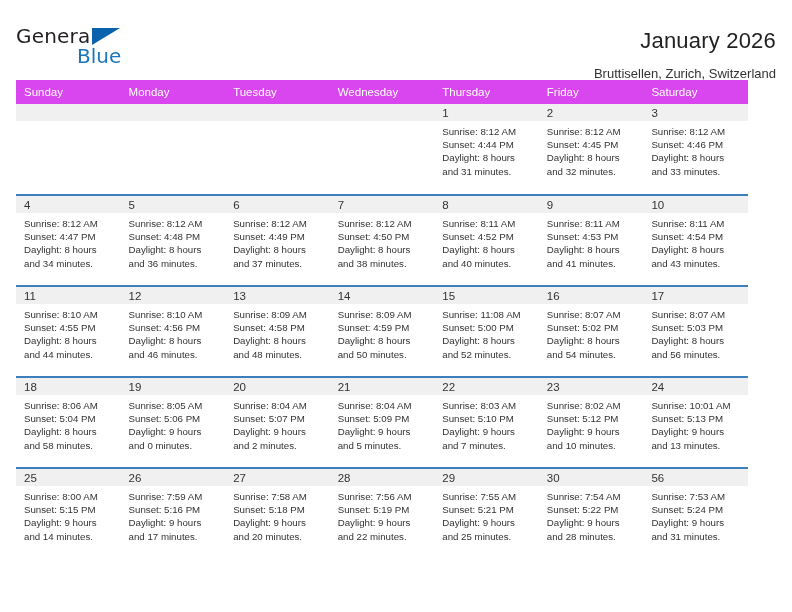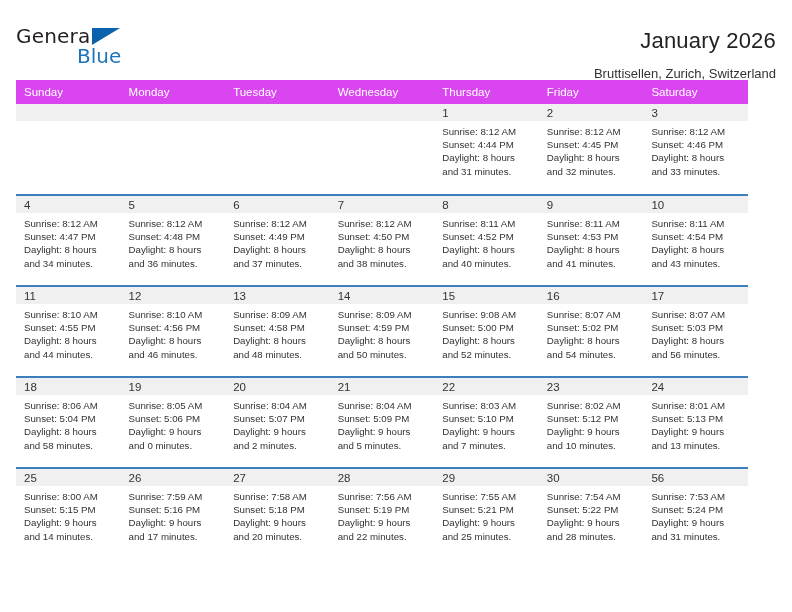--- a/index.html
+++ b/index.html
@@ -321,21 +321,21 @@
             <div class="cell-body">
               <div>Sunrise: 8:09 AM</div>
               <div>Sunset: 4:59 PM</div>
               <div>Daylight: 8 hours</div>
               <div>and 50 minutes.</div>
             </div>
           </td>
           <td>
             <div class="daynum-band">15</div>
             <div class="cell-body">
-              <div>Sunrise: 9:08 AM</div>
+              <div>Sunrise: 11:08 AM</div>
               <div>Sunset: 5:00 PM</div>
               <div>Daylight: 8 hours</div>
               <div>and 52 minutes.</div>
             </div>
           </td>
           <td>
             <div class="daynum-band">16</div>
             <div class="cell-body">
               <div>Sunrise: 8:07 AM</div>
               <div>Sunset: 5:02 PM</div>
@@ -404,21 +404,21 @@
             <div class="cell-body">
               <div>Sunrise: 8:02 AM</div>
               <div>Sunset: 5:12 PM</div>
               <div>Daylight: 9 hours</div>
               <div>and 10 minutes.</div>
             </div>
           </td>
           <td>
             <div class="daynum-band">24</div>
             <div class="cell-body">
-              <div>Sunrise: 8:01 AM</div>
+              <div>Sunrise: 10:01 AM</div>
               <div>Sunset: 5:13 PM</div>
               <div>Daylight: 9 hours</div>
               <div>and 13 minutes.</div>
             </div>
           </td>
         </tr>
         <tr class="week-row">
           <td>
             <div class="daynum-band">25</div>
             <div class="cell-body">

